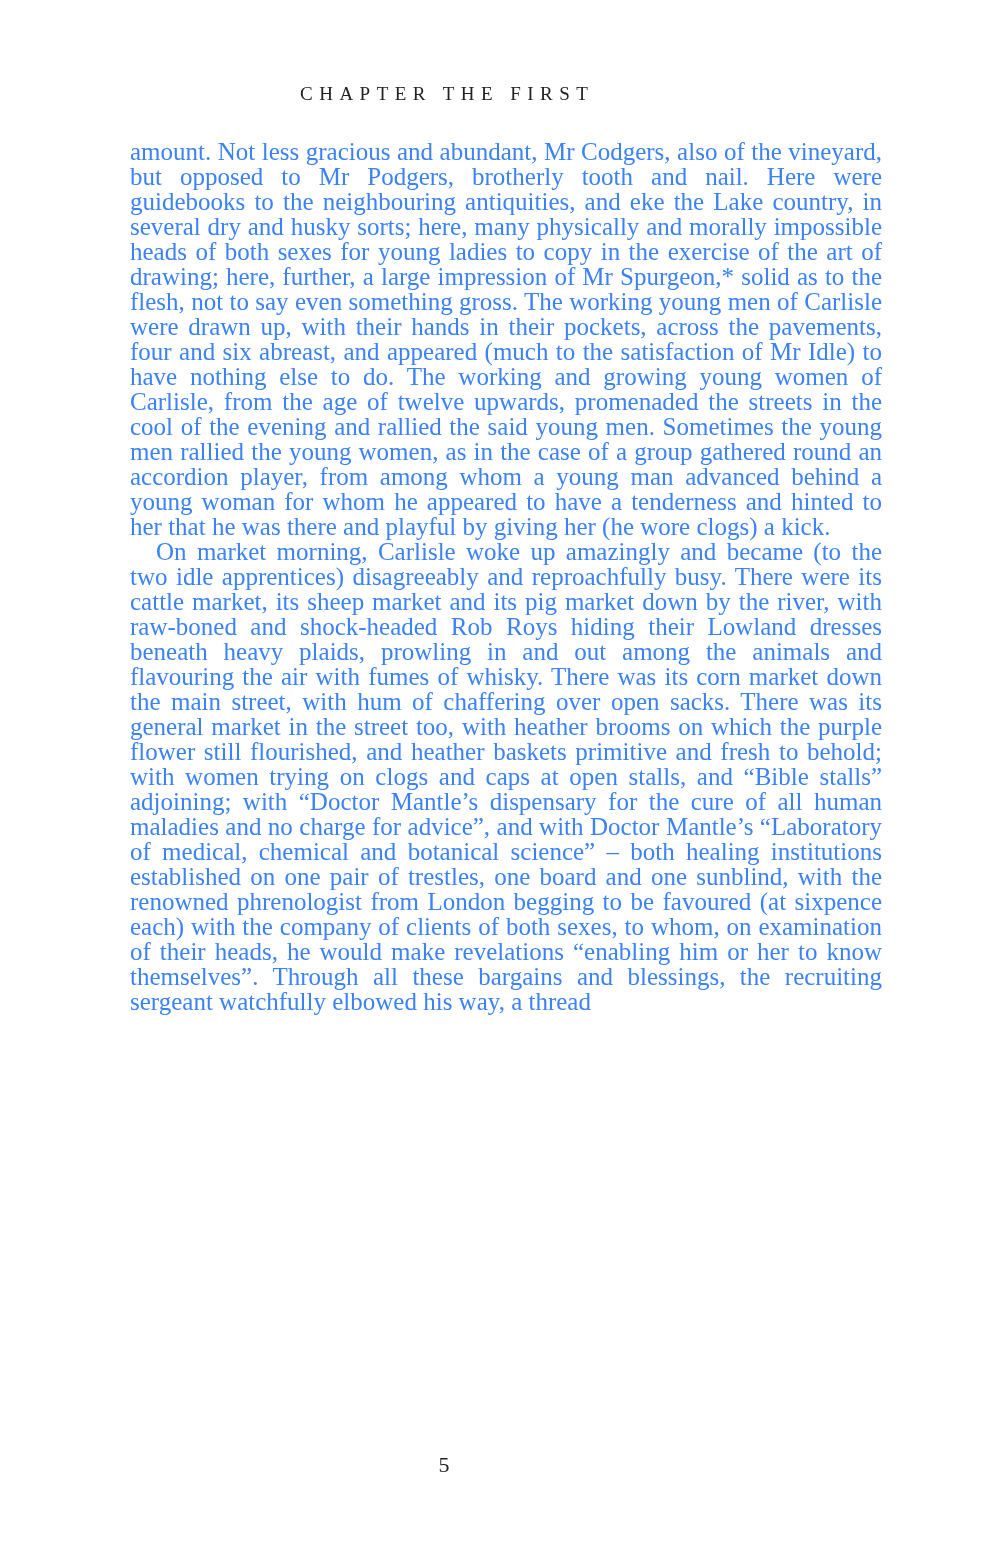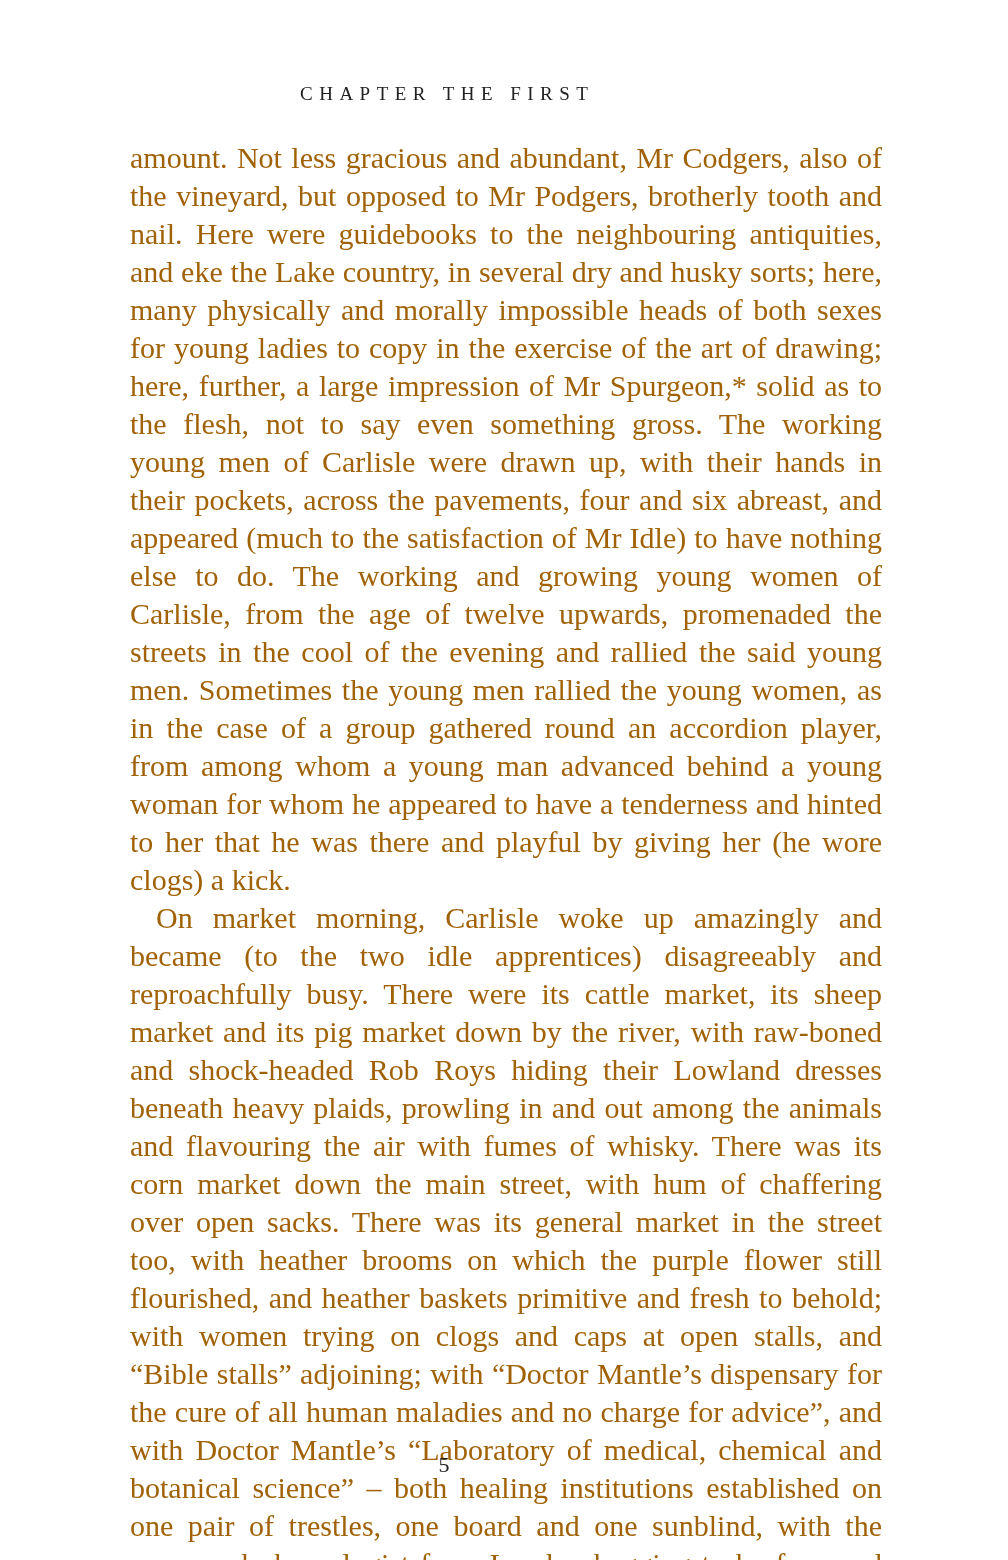--- a/index.html
+++ b/index.html
@@ -29,24 +29,24 @@
     text-indent: 0.34em; 
   }
   .text-block {
     position: absolute;
     top: 139px;
     left: 130px;
     width: 752px;
   }
   .text-block p {
     margin: 0;
-    font-size: 30px;
-    line-height: 38px;
+    font-size: 25px;
+    line-height: 25px;
     text-align: justify;
-    color: #a16207;
+    color: #3b82f6;
     hyphens: none;
   }
   .text-block p.indent {
     text-indent: 26px;
   }
   .page-number {
     position: absolute;
     top: 1452px;
     left: 0;
     width: 100%;

